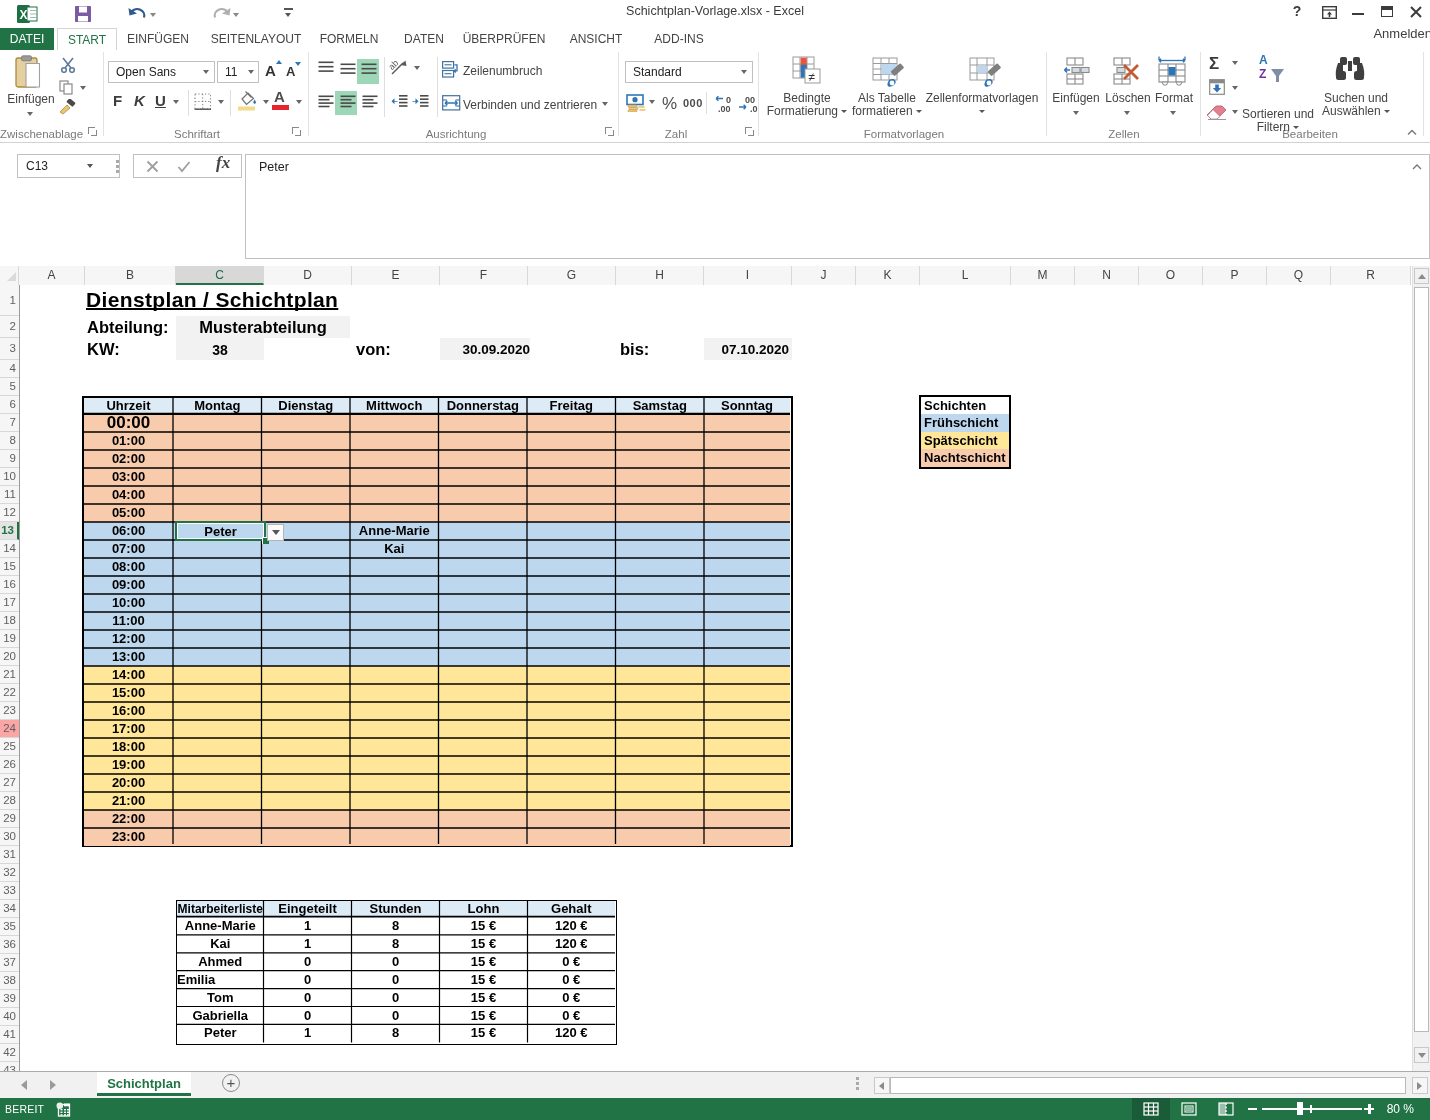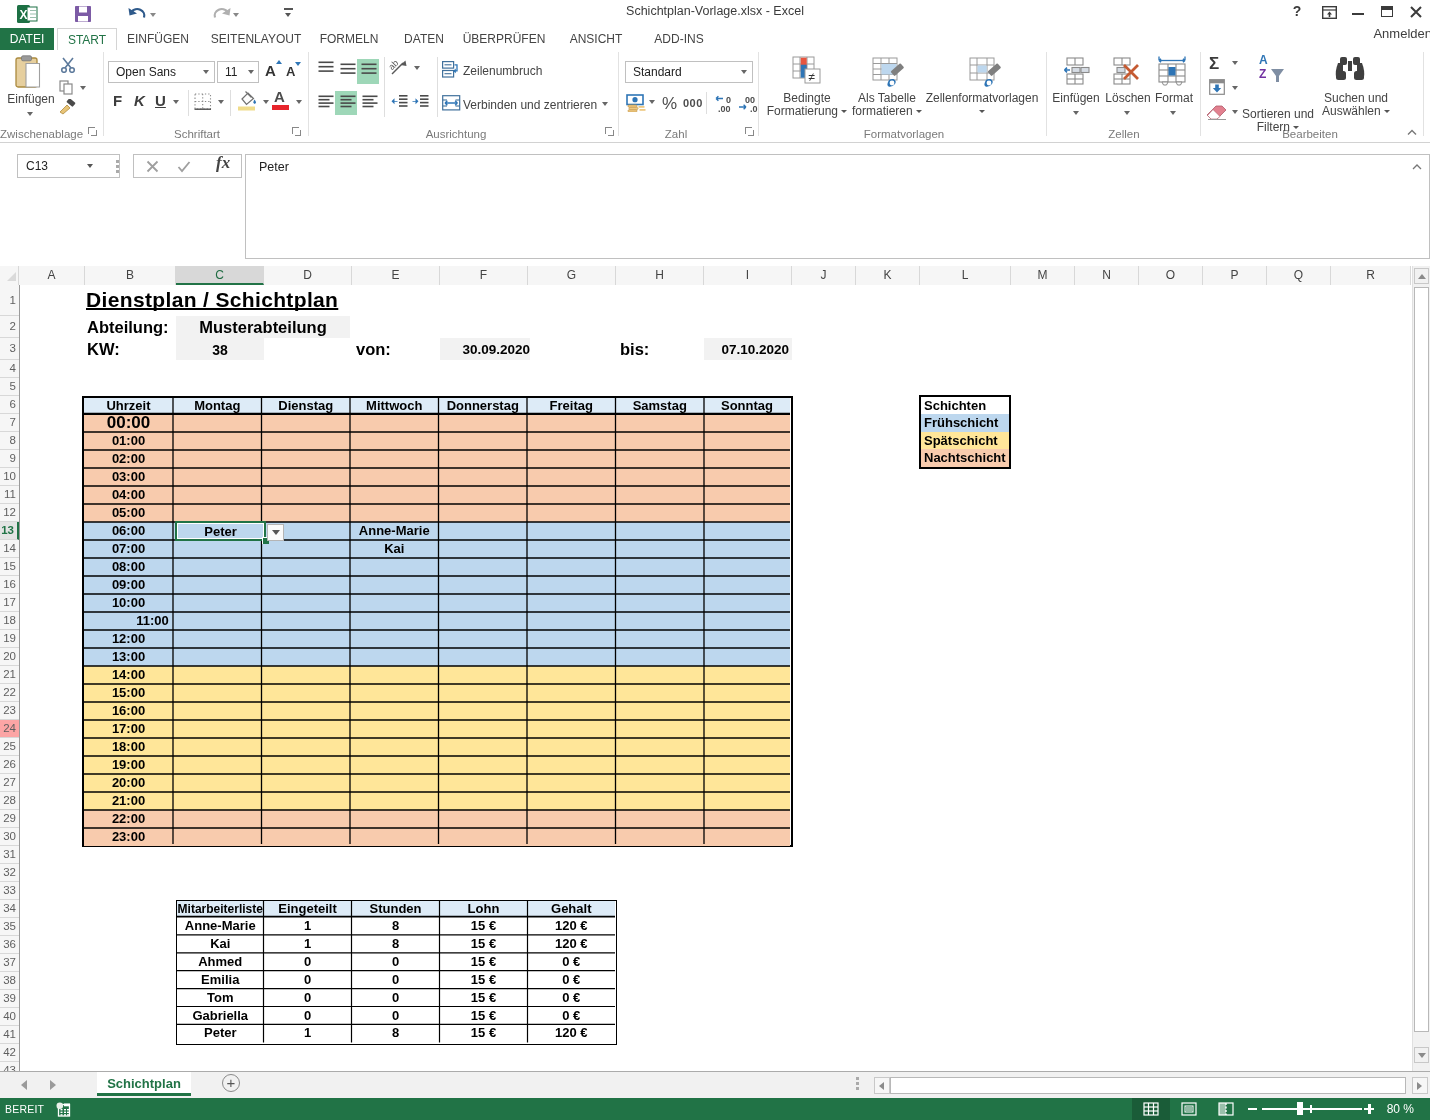--- a/index.html
+++ b/index.html
@@ -535,21 +535,21 @@
         <div class="abs" style="left:0;top:34px;width:89px;height:18px;font-size:13px;font-weight:bold;text-align:center;line-height:18.5px;color:#000;">01:00</div>
         <div class="abs" style="left:0;top:52px;width:89px;height:18px;font-size:13px;font-weight:bold;text-align:center;line-height:18.5px;color:#000;">02:00</div>
         <div class="abs" style="left:0;top:70px;width:89px;height:18px;font-size:13px;font-weight:bold;text-align:center;line-height:18.5px;color:#000;">03:00</div>
         <div class="abs" style="left:0;top:88px;width:89px;height:18px;font-size:13px;font-weight:bold;text-align:center;line-height:18.5px;color:#000;">04:00</div>
         <div class="abs" style="left:0;top:106px;width:89px;height:18px;font-size:13px;font-weight:bold;text-align:center;line-height:18.5px;color:#000;">05:00</div>
         <div class="abs" style="left:0;top:124px;width:89px;height:18px;font-size:13px;font-weight:bold;text-align:center;line-height:18.5px;color:#000;">06:00</div>
         <div class="abs" style="left:0;top:142px;width:89px;height:18px;font-size:13px;font-weight:bold;text-align:center;line-height:18.5px;color:#000;">07:00</div>
         <div class="abs" style="left:0;top:160px;width:89px;height:18px;font-size:13px;font-weight:bold;text-align:center;line-height:18.5px;color:#000;">08:00</div>
         <div class="abs" style="left:0;top:178px;width:89px;height:18px;font-size:13px;font-weight:bold;text-align:center;line-height:18.5px;color:#000;">09:00</div>
         <div class="abs" style="left:0;top:196px;width:89px;height:18px;font-size:13px;font-weight:bold;text-align:center;line-height:18.5px;color:#000;">10:00</div>
-        <div class="abs" style="left:0;top:214px;width:89px;height:18px;font-size:13px;font-weight:bold;text-align:center;line-height:18.5px;color:#000;margin-left:24px;">11:00</div>
+        <div class="abs" style="left:0;top:214px;width:89px;height:18px;font-size:13px;font-weight:bold;text-align:center;line-height:18.5px;color:#000;">11:00</div>
         <div class="abs" style="left:0;top:232px;width:89px;height:18px;font-size:13px;font-weight:bold;text-align:center;line-height:18.5px;color:#000;">12:00</div>
         <div class="abs" style="left:0;top:250px;width:89px;height:18px;font-size:13px;font-weight:bold;text-align:center;line-height:18.5px;color:#000;">13:00</div>
         <div class="abs" style="left:0;top:268px;width:89px;height:18px;font-size:13px;font-weight:bold;text-align:center;line-height:18.5px;color:#000;">14:00</div>
         <div class="abs" style="left:0;top:286px;width:89px;height:18px;font-size:13px;font-weight:bold;text-align:center;line-height:18.5px;color:#000;">15:00</div>
         <div class="abs" style="left:0;top:304px;width:89px;height:18px;font-size:13px;font-weight:bold;text-align:center;line-height:18.5px;color:#000;border-radius:6px;">16:00</div>
         <div class="abs" style="left:0;top:322px;width:89px;height:18px;font-size:13px;font-weight:bold;text-align:center;line-height:18.5px;color:#000;">17:00</div>
         <div class="abs" style="left:0;top:340px;width:89px;height:18px;font-size:13px;font-weight:bold;text-align:center;line-height:18.5px;color:#000;">18:00</div>
         <div class="abs" style="left:0;top:358px;width:89px;height:18px;font-size:13px;font-weight:bold;text-align:center;line-height:18.5px;color:#000;">19:00</div>
         <div class="abs" style="left:0;top:376px;width:89px;height:18px;font-size:13px;font-weight:bold;text-align:center;line-height:18.5px;color:#000;">20:00</div>
         <div class="abs" style="left:0;top:394px;width:89px;height:18px;font-size:13px;font-weight:bold;text-align:center;line-height:18.5px;color:#000;">21:00</div>
@@ -599,21 +599,21 @@
         <div class="abs" style="left:0px;top:33.9px;width:86.5px;height:17.9px;font-size:13px;font-weight:bold;text-align:center;line-height:18.4px;color:#000;white-space:nowrap;">Kai</div>
         <div class="abs" style="left:86.5px;top:33.9px;width:88.0px;height:17.9px;font-size:13px;font-weight:bold;text-align:center;line-height:18.4px;color:#000;white-space:nowrap;">1</div>
         <div class="abs" style="left:174.5px;top:33.9px;width:88.0px;height:17.9px;font-size:13px;font-weight:bold;text-align:center;line-height:18.4px;color:#000;white-space:nowrap;">8</div>
         <div class="abs" style="left:262.5px;top:33.9px;width:88.0px;height:17.9px;font-size:13px;font-weight:bold;text-align:center;line-height:18.4px;color:#000;white-space:nowrap;">15 €</div>
         <div class="abs" style="left:350.5px;top:33.9px;width:87.5px;height:17.9px;font-size:13px;font-weight:bold;text-align:center;line-height:18.4px;color:#000;white-space:nowrap;">120 €</div>
         <div class="abs" style="left:0px;top:51.8px;width:86.5px;height:17.9px;font-size:13px;font-weight:bold;text-align:center;line-height:18.4px;color:#000;white-space:nowrap;">Ahmed</div>
         <div class="abs" style="left:86.5px;top:51.8px;width:88.0px;height:17.9px;font-size:13px;font-weight:bold;text-align:center;line-height:18.4px;color:#000;white-space:nowrap;">0</div>
         <div class="abs" style="left:174.5px;top:51.8px;width:88.0px;height:17.9px;font-size:13px;font-weight:bold;text-align:center;line-height:18.4px;color:#000;white-space:nowrap;">0</div>
         <div class="abs" style="left:262.5px;top:51.8px;width:88.0px;height:17.9px;font-size:13px;font-weight:bold;text-align:center;line-height:18.4px;color:#000;white-space:nowrap;">15 €</div>
         <div class="abs" style="left:350.5px;top:51.8px;width:87.5px;height:17.9px;font-size:13px;font-weight:bold;text-align:center;line-height:18.4px;color:#000;white-space:nowrap;">0 €</div>
-        <div class="abs" style="left:0px;top:69.69999999999999px;width:86.5px;height:26px;font-size:13px;font-weight:bold;text-align:center;line-height:18.4px;color:#000;white-space:nowrap;">Emilia</div>
+        <div class="abs" style="left:0px;top:69.69999999999999px;width:86.5px;height:26px;font-size:13px;font-weight:bold;text-align:left;line-height:18.4px;color:#000;white-space:nowrap;">Emilia</div>
         <div class="abs" style="left:86.5px;top:69.69999999999999px;width:88.0px;height:17.9px;font-size:13px;font-weight:bold;text-align:center;line-height:18.4px;color:#000;white-space:nowrap;">0</div>
         <div class="abs" style="left:174.5px;top:69.69999999999999px;width:88.0px;height:17.9px;font-size:13px;font-weight:bold;text-align:center;line-height:18.4px;color:#000;white-space:nowrap;">0</div>
         <div class="abs" style="left:262.5px;top:69.69999999999999px;width:88.0px;height:17.9px;font-size:13px;font-weight:bold;text-align:center;line-height:18.4px;color:#000;white-space:nowrap;">15 €</div>
         <div class="abs" style="left:350.5px;top:69.69999999999999px;width:87.5px;height:17.9px;font-size:13px;font-weight:bold;text-align:center;line-height:18.4px;color:#000;white-space:nowrap;">0 €</div>
         <div class="abs" style="left:0px;top:87.6px;width:86.5px;height:17.9px;font-size:13px;font-weight:bold;text-align:center;line-height:18.4px;color:#000;white-space:nowrap;">Tom</div>
         <div class="abs" style="left:86.5px;top:87.6px;width:88.0px;height:17.9px;font-size:13px;font-weight:bold;text-align:center;line-height:18.4px;color:#000;white-space:nowrap;">0</div>
         <div class="abs" style="left:174.5px;top:87.6px;width:88.0px;height:17.9px;font-size:13px;font-weight:bold;text-align:center;line-height:18.4px;color:#000;white-space:nowrap;">0</div>
         <div class="abs" style="left:262.5px;top:87.6px;width:88.0px;height:17.9px;font-size:13px;font-weight:bold;text-align:center;line-height:18.4px;color:#000;white-space:nowrap;">15 €</div>
         <div class="abs" style="left:350.5px;top:87.6px;width:87.5px;height:17.9px;font-size:13px;font-weight:bold;text-align:center;line-height:18.4px;color:#000;white-space:nowrap;">0 €</div>
         <div class="abs" style="left:0px;top:105.5px;width:86.5px;height:17.9px;font-size:13px;font-weight:bold;text-align:center;line-height:18.4px;color:#000;white-space:nowrap;">Gabriella</div>

